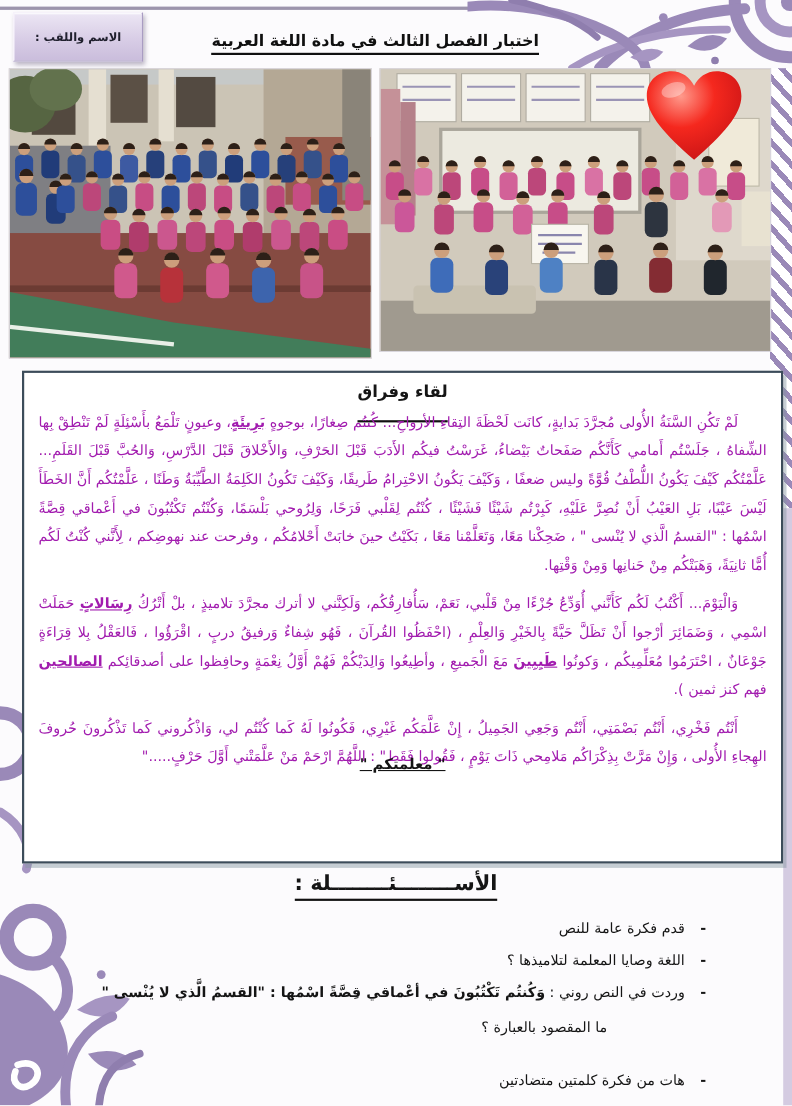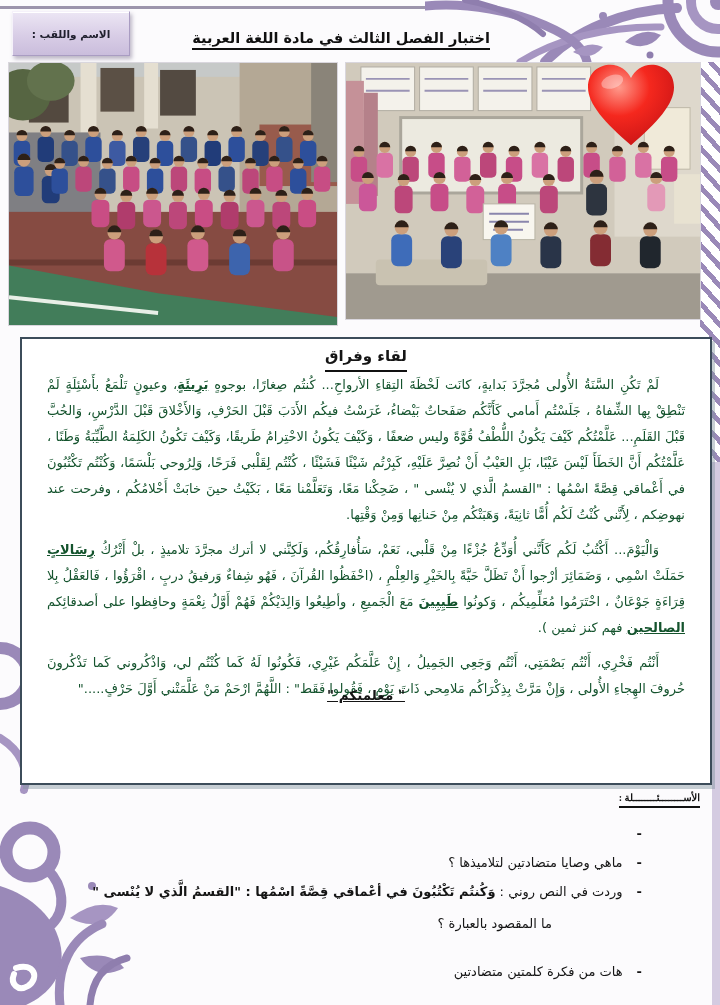--- a/index.html
+++ b/index.html
@@ -41,31 +41,31 @@
   .photo svg { display:block; width:100%; height:100%; }
   .heart { position:absolute; left:584px; top:63px; width:94px; height:86px; filter:none; }
   
   .passage-box {
     position:absolute; left:20px; top:337px; width:692px; height:448px;
     background:#fff; border:2.5px solid #3c4c5a;
     box-shadow: 3px 4px 0 rgba(130,148,160,.45);
     padding:8px 13px 4px; direction:rtl; overflow:hidden;
   }
   .passage-title { text-align:center; font-size:15px; font-weight:bold; margin-bottom:7px; }
-  .passage-title span { border-bottom:2px solid #111; padding-bottom:5px; }
+  .passage-title span { border-bottom:2px solid #111; padding-bottom:17px; }
   .passage-box p {
     font-size:13px; line-height:26px; text-align:justify; text-align-last:right;
-    margin:5px 12px 9px; text-indent:26px; color:#14532d;
+    margin:5px 0 9px; text-indent:26px; color:#a21caf;
   }
   .hl { font-weight:bold; text-decoration:underline; }
   .sig { text-align:center; font-weight:bold; margin-top:-24px; font-size:13.5px; }
   .sig span { text-decoration:underline; }
   
   .questions { position:absolute; left:20px; top:792px; width:680px; direction:rtl; }
-  .q-heading { font-size:10px; font-weight:bold;font-family:Liberation Serif, serif; }
+  .q-heading { text-align:center; font-size:19px; font-weight:bold; }
   .q-heading span { border-bottom:2.5px solid #111; padding-bottom:3px; }
   .q-list { margin-top:16px; padding-right:58px; }
   .q-row { display:flex; gap:14px; font-size:13px; line-height:29px; align-items:flex-start; }
   .q-dash { font-weight:bold; }
   .q-bold { font-weight:bold; }
   .q-sub { text-align:right; font-size:13px; margin:10px 90px 14px 0; }
   .q-gap { height:12px; }
 </style>
 </head>
 <body>
@@ -258,24 +258,25 @@
   <div class="sig"><span>" معلمتكم "</span></div>
 </div>
 
 <div class="questions">
   <div class="q-heading">
     <span>الأســــــــئــــــــلة :</span>
   </div>
   <div class="q-list">
     <div class="q-row">
       <span class="q-dash">-</span>
-    </div>
-    <div class="q-row">
-      <span class="q-dash">-</span>
-      <span>ماهي وصايا متضادتين لتلاميذها  ؟</span>
+      <span>قدم فكرة عامة للنص</span>
+    </div>
+    <div class="q-row">
+      <span class="q-dash">-</span>
+      <span>اللغة وصايا المعلمة لتلاميذها  ؟</span>
     </div>
     <div class="q-row">
       <span class="q-dash">-</span>
       <span><span>وردت في النص روني : </span><span class="q-bold">وَكُنتُم تَكْتُبُونَ في أعْماقي قِصَّةً اسْمُها : "القسمُ الَّذي لا يُنْسى "</span></span>
     </div>
     <div class="q-sub">ما المقصود بالعبارة ؟</div>
     <div class="q-gap"></div>
     <div class="q-row">
       <span class="q-dash">-</span>
       <span>هات من فكرة كلمتين متضادتين</span>

